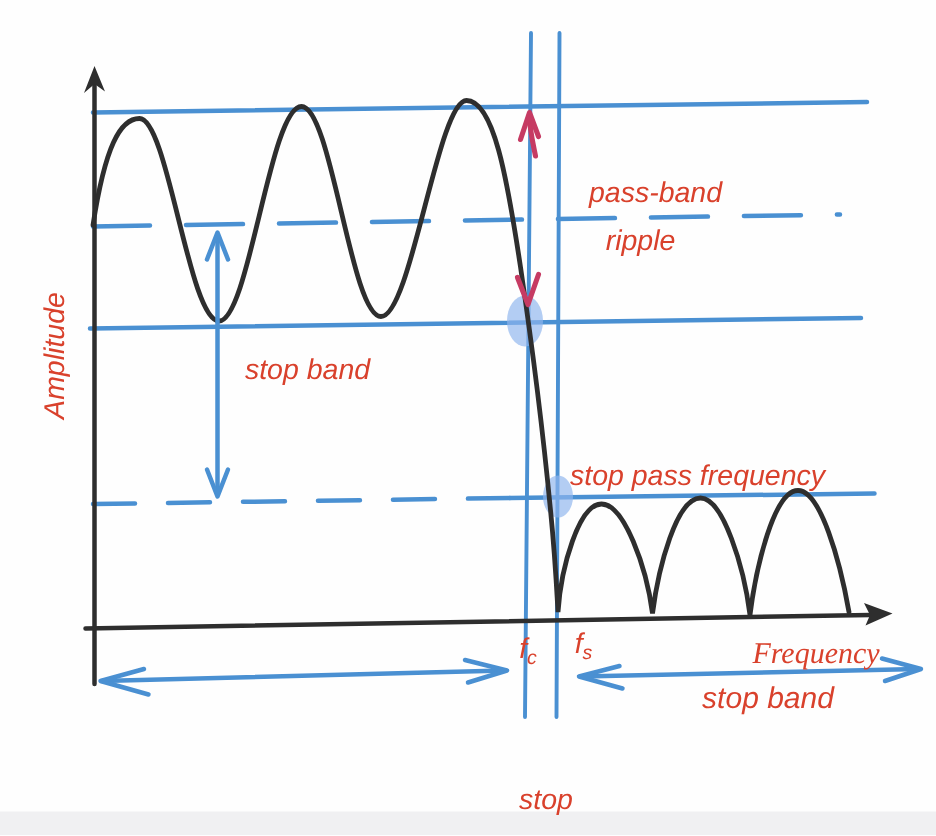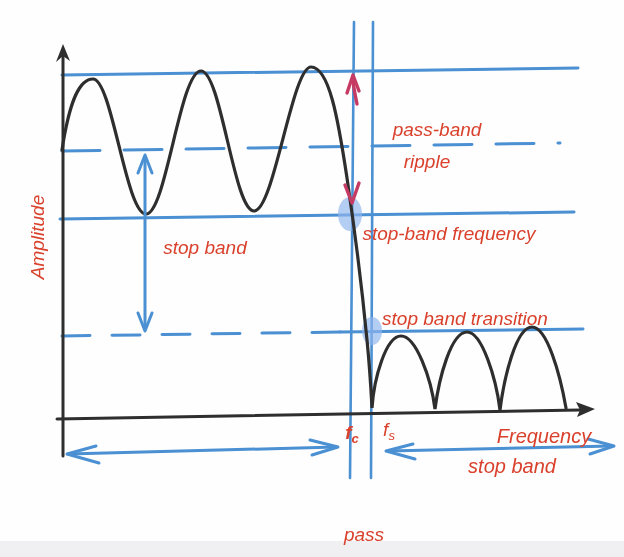--- a/index.html
+++ b/index.html
@@ -92,33 +92,32 @@
       <path d="M 347 93 L 353 75 L 359 91"></path>
       <path d="M 345 185 L 352 203 L 359 183"></path>
     </g>
   </svg>
 
   <div class="lbl rot" style="left:37px;top:237px;">Amplitude</div>
 
   <div class="lbl" style="left:437px;top:129px;font-style:italic;">pass-band</div>
   <div class="lbl" style="left:427px;top:161px;">ripple</div>
 
-  <div class="lbl" style="left:449px;top:233px;">stop-band frequency</div>
 
   <div class="lbl" style="left:205px;top:247px;">stop band</div>
 
-  <div class="lbl" style="left:465px;top:318px;">stop band transition</div>
+  <div class="lbl" style="left:465px;top:318px;">stop pass frequency</div>
 
-  <div class="lbl" style="left:352px;top:434px;font-weight:bold;">
+  <div class="lbl" style="left:352px;top:434px;">
     <span>f</span><span class="sub">c</span>
   </div>
   <div class="lbl" style="left:389px;top:431px;">
     <span>f</span><span class="sub">s</span>
   </div>
 
-  <div class="lbl big" style="left:544px;top:436px;">Frequency</div>
+  <div class="lbl big" style="left:544px;top:436px;font-family:Liberation Serif, serif;">Frequency</div>
 
 
   <div class="lbl big" style="left:512px;top:466px;">stop band</div>
 
-  <div class="lbl" style="left:364px;top:534px;">pass</div>
+  <div class="lbl" style="left:364px;top:534px;">stop</div>
 
 </div>
 
 </body></html>

